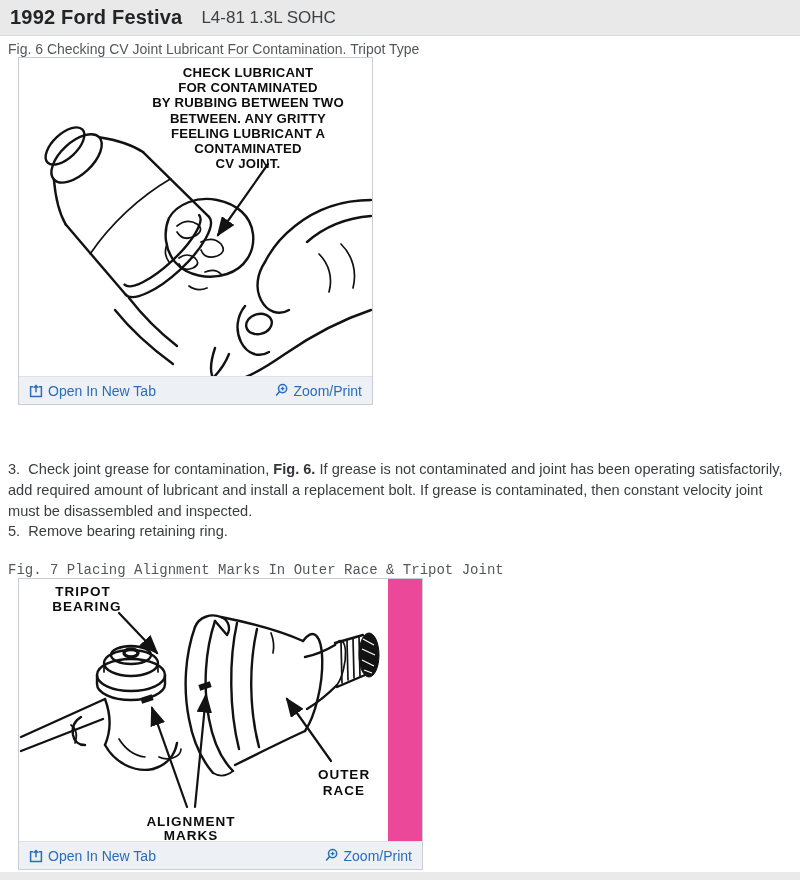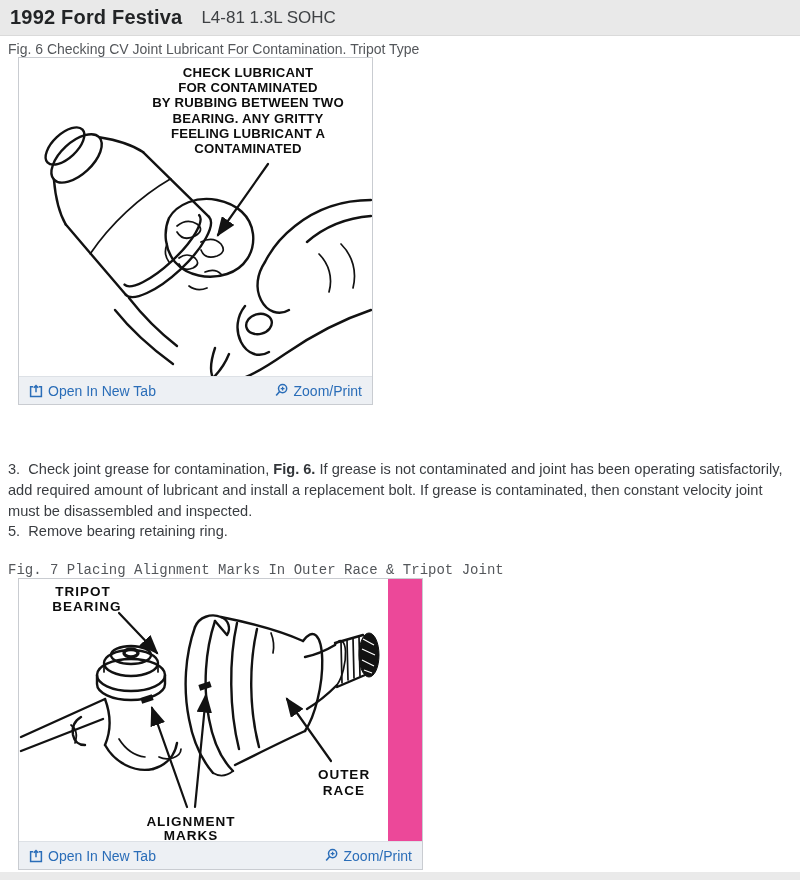--- a/index.html
+++ b/index.html
@@ -104,23 +104,24 @@
           <path class="art" d="M196 290 C192 302 190 312 194 320 C200 314 206 306 210 296"></path>
           <path class="art-thin" d="M300 196 C310 206 314 220 310 234"></path>
           <path class="art-thin" d="M322 186 C334 198 338 214 334 230"></path>
         </g>
       </svg>
 
       <div class="note-block">
         <div class="note-line">CHECK LUBRICANT</div>
         <div class="note-line">FOR CONTAMINATED</div>
         <div class="note-line">BY RUBBING BETWEEN TWO</div>
-        <div class="note-line">BEARING. ANY GRITTY</div>
+        <div class="note-line">BETWEEN. ANY GRITTY</div>
         <div class="note-line">FEELING LUBRICANT A</div>
         <div class="note-line">CONTAMINATED</div>
+        <div class="note-line">CV JOINT.</div>
       </div>
     </div>
     <div class="fig-footer">
       <a class="fig-link">
         <svg width="14" height="14" viewBox="0 0 14 14">
           <path d="M4.2 2.8 H1.6 V12.4 H12.4 V2.8 H9.8" fill="none" stroke="#2a6db8" stroke-width="1.5"></path>
           <path d="M7 8.2 V1.8 M4.8 3.8 L7 1.6 L9.2 3.8" fill="none" stroke="#2a6db8" stroke-width="1.5"></path>
         </svg>
         <span>Open In New Tab</span>
       </a>

